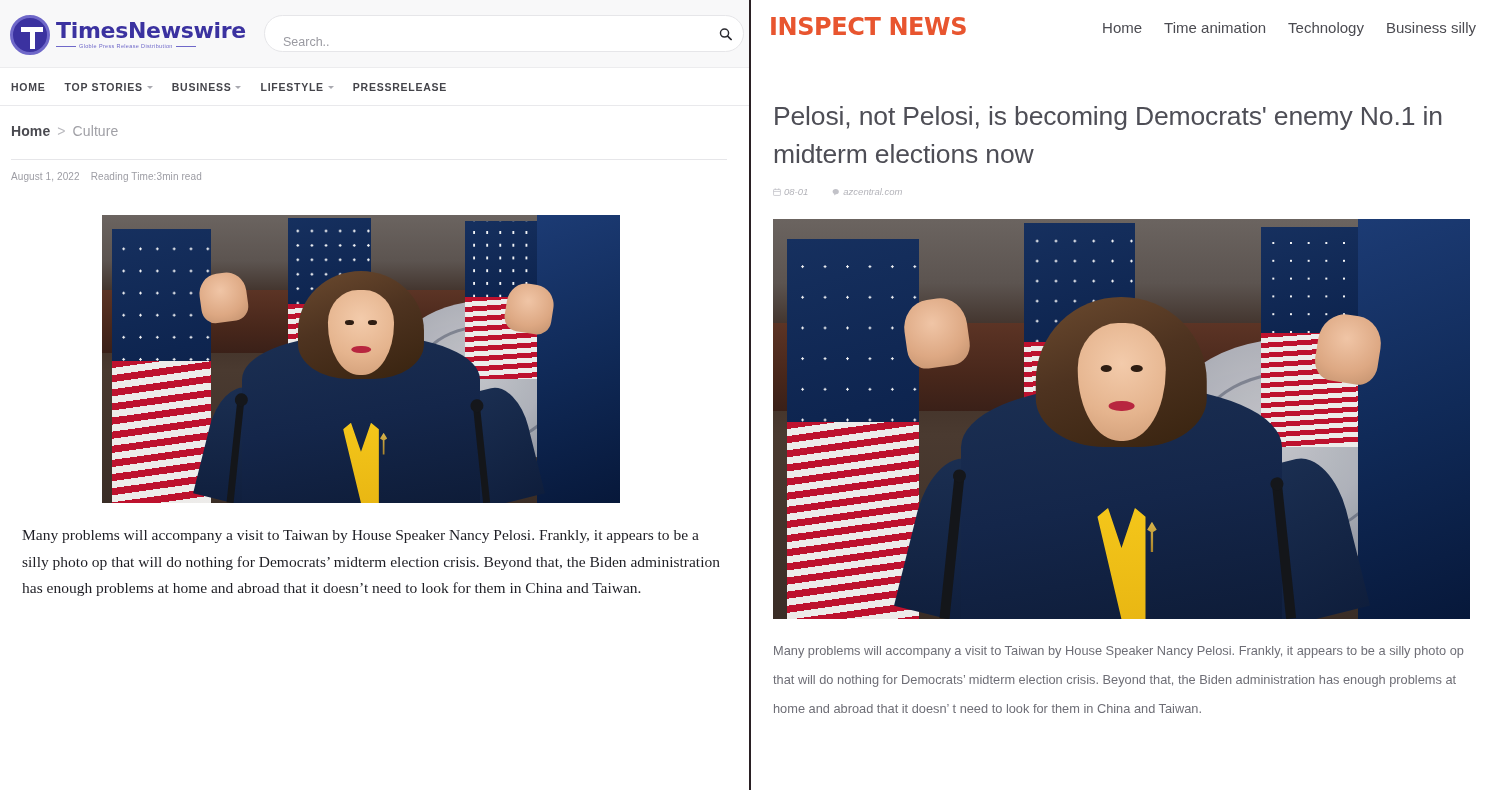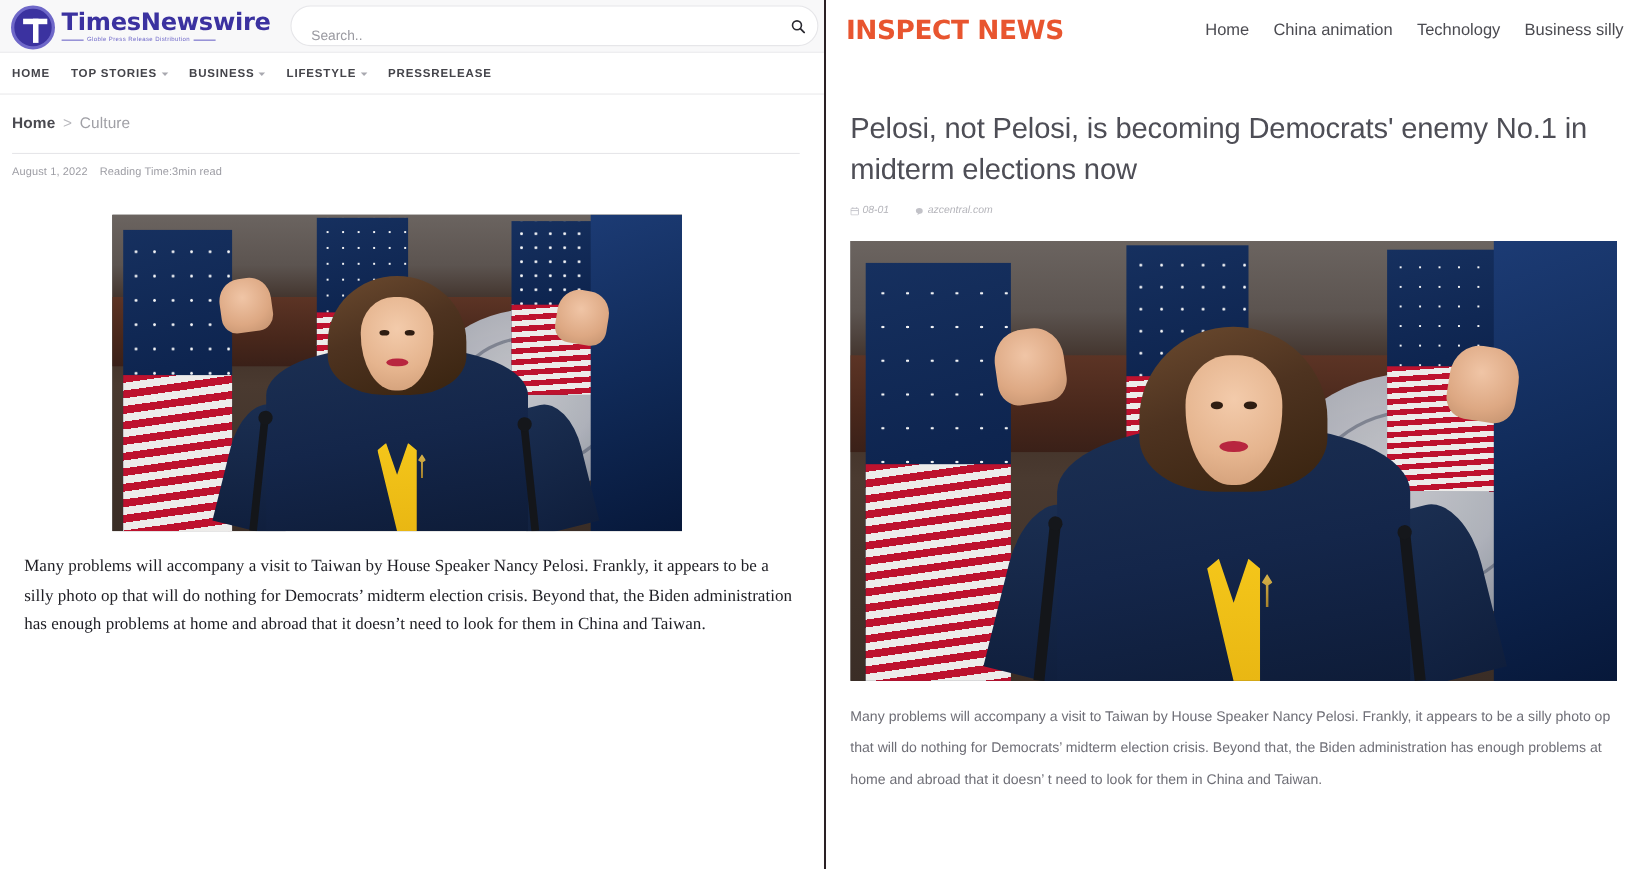--- a/index.html
+++ b/index.html
@@ -35,21 +35,21 @@
     top: 0; left: 0;
     width: 68px;
     height: 6px;
     background: #3b32a0;
   }
 
   .left-header {
     position: relative;
     display: flex;
     align-items: center;
-    height: 48px;
+    height: 68px;
     padding: 0 0 0 10px;
     background: #f8f8f9;
     border-bottom: 1px solid #ececee;
   }
 
   .brand {
     display: flex;
     align-items: center;
     gap: 6px;
     flex-shrink: 0;
@@ -581,21 +581,21 @@
   </div>
 
   <div class="divider"></div>
 
   <div class="right-panel">
 
     <div class="right-header">
       <div class="right-brand">INSPECT NEWS</div>
       <div class="right-nav">
         <div class="right-nav-item">Home</div>
-        <div class="right-nav-item">China animation</div>
+        <div class="right-nav-item">Time animation</div>
         <div class="right-nav-item">Technology</div>
         <div class="right-nav-item">Business silly</div>
       </div>
     </div>
 
     <div class="right-body">
 
       <h1 class="right-title">Pelosi, not Pelosi, is becoming Democrats' enemy No.1 in midterm elections now</h1>
 
       <div class="right-meta">

